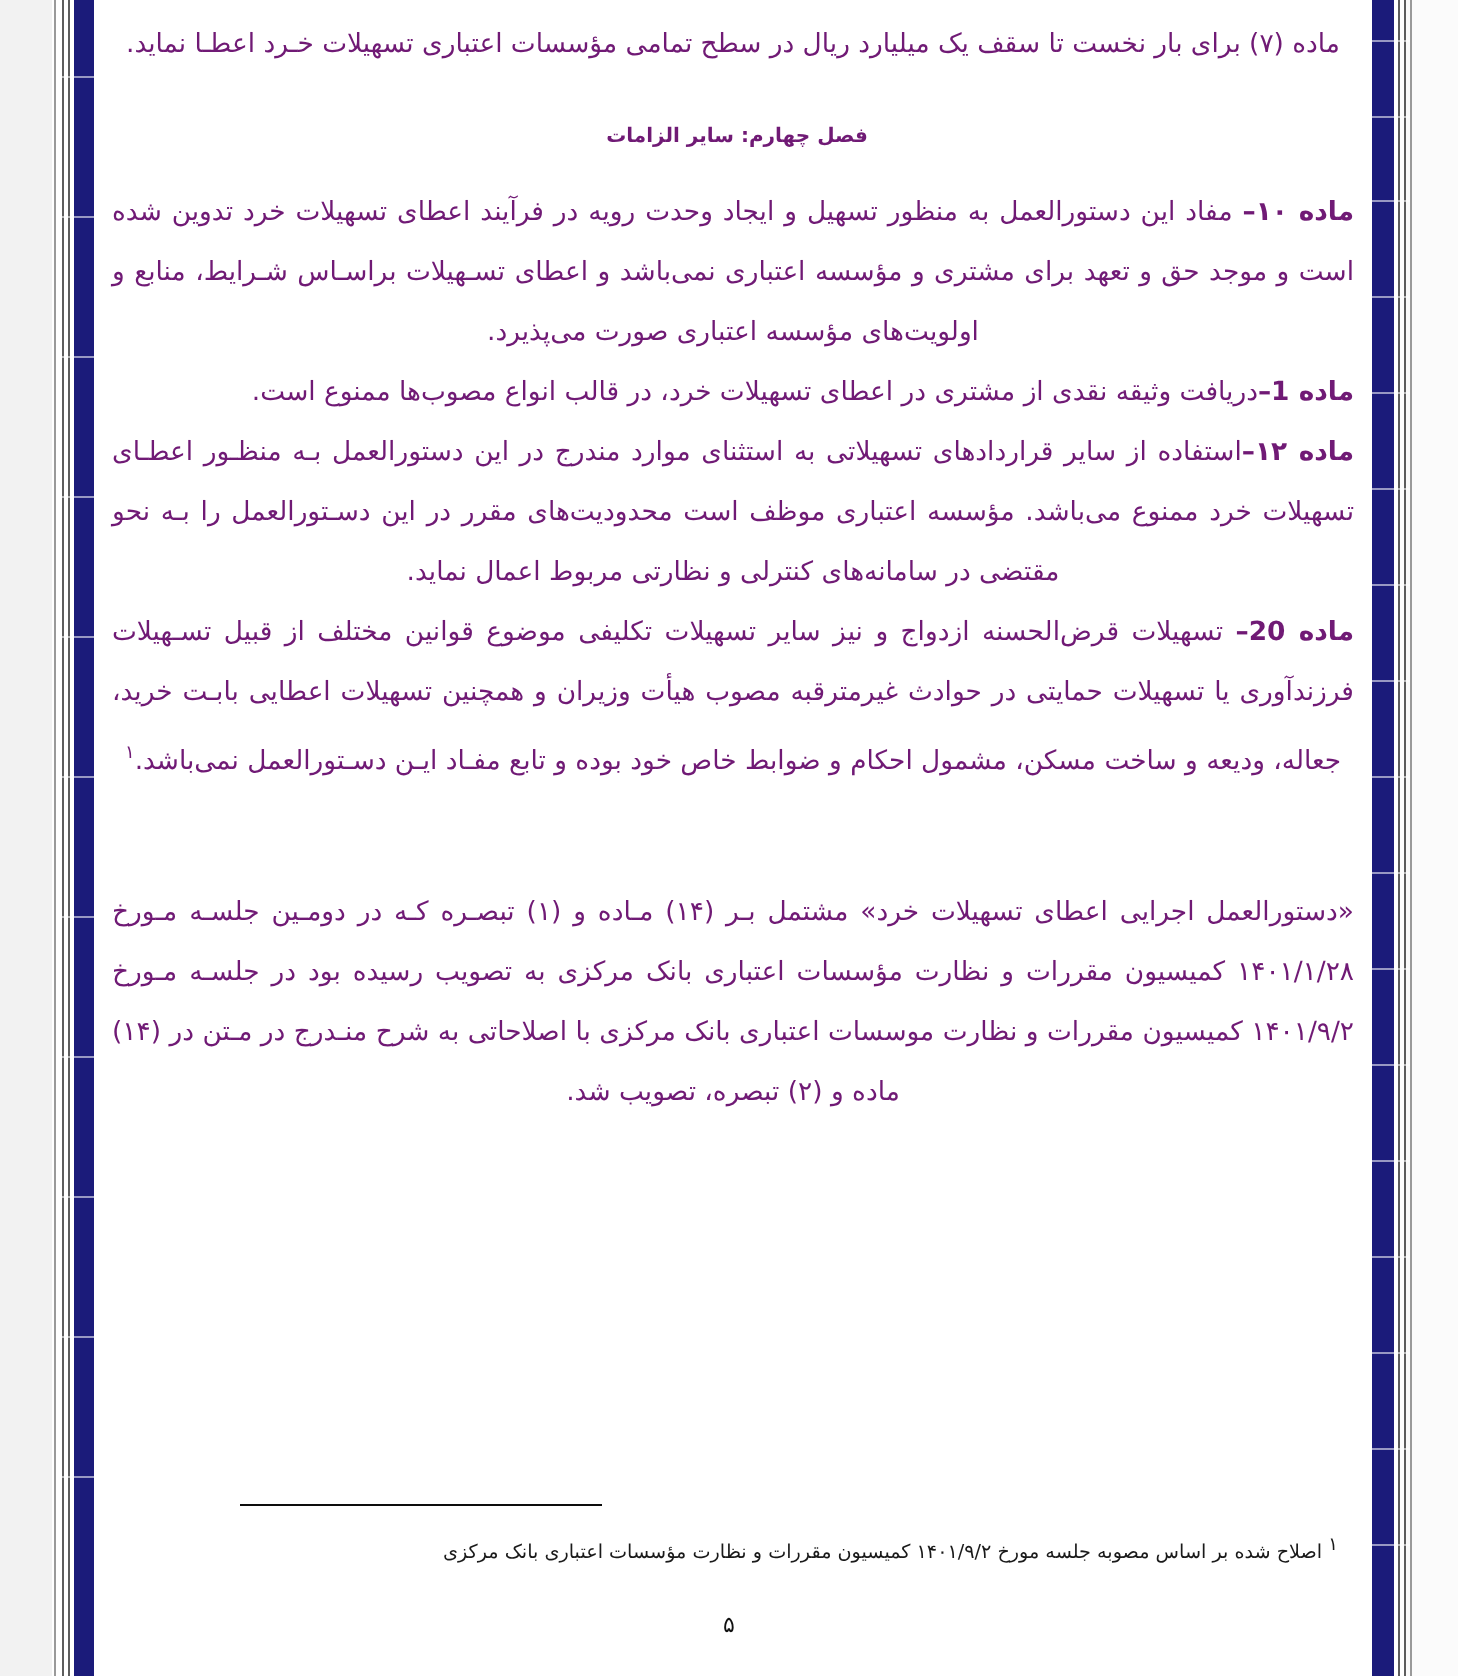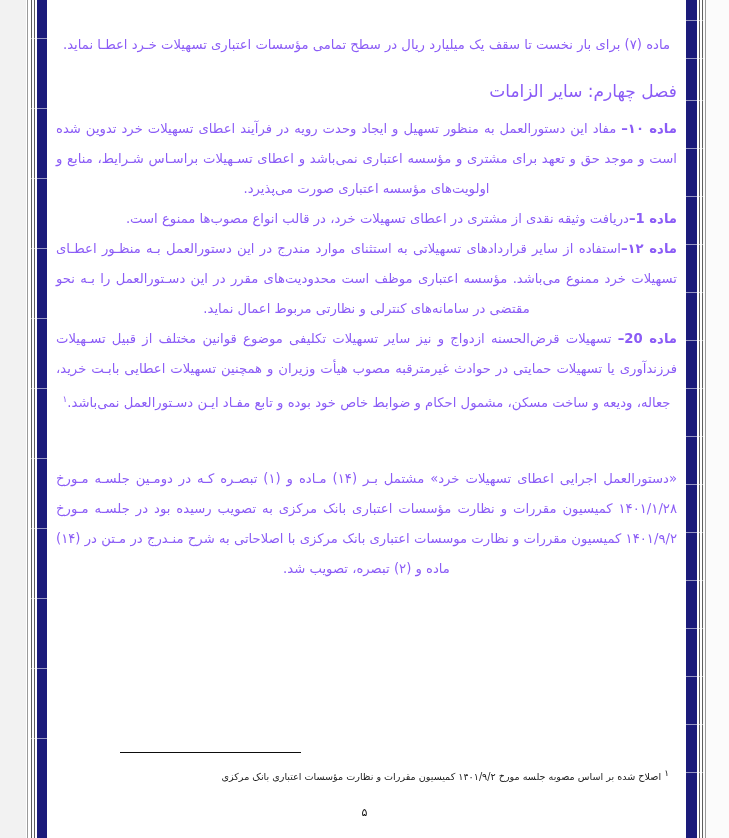--- a/index.html
+++ b/index.html
@@ -66,44 +66,43 @@
 
   
   #content {
     position: absolute;
     top: 0;
     left: 56px;
     right: 52px;
     bottom: 0;
     direction: rtl;
     text-align: justify;
-    color: #8b5cf6;
-    margin-top: 22px;
+    color: #701a75;
   }
 
   p.para {
     margin: 0;
     font-family: "DejaVu Sans", "Liberation Sans", sans-serif;
     font-size: 13.2px;
     line-height: 30px;
     text-align: justify;
     text-align-last: center;
     letter-spacing: 0.1px;
   }
   p.para.last-right { text-align-last: right; }
 
   .lead {
     font-weight: bold;
   }
 
   h2.chapter {
     margin: 0;
-    font-size: 17px;
-    font-weight: normal;
-    text-align: right;
+    font-size: 10px;
+    font-weight: bold;
+    text-align: center;
     line-height: 30px;
     padding-left: 4px;
   }
 
   .sup {
     font-size: 9px;
     vertical-align: super;
   }
 
   .spacer-xs { height: 8px; }

